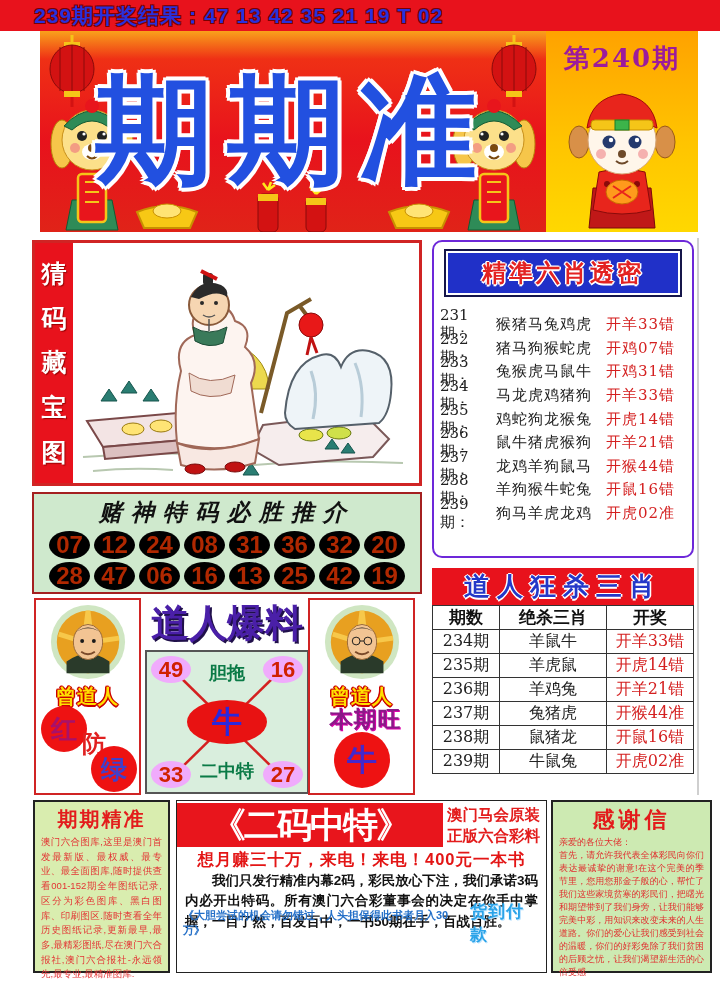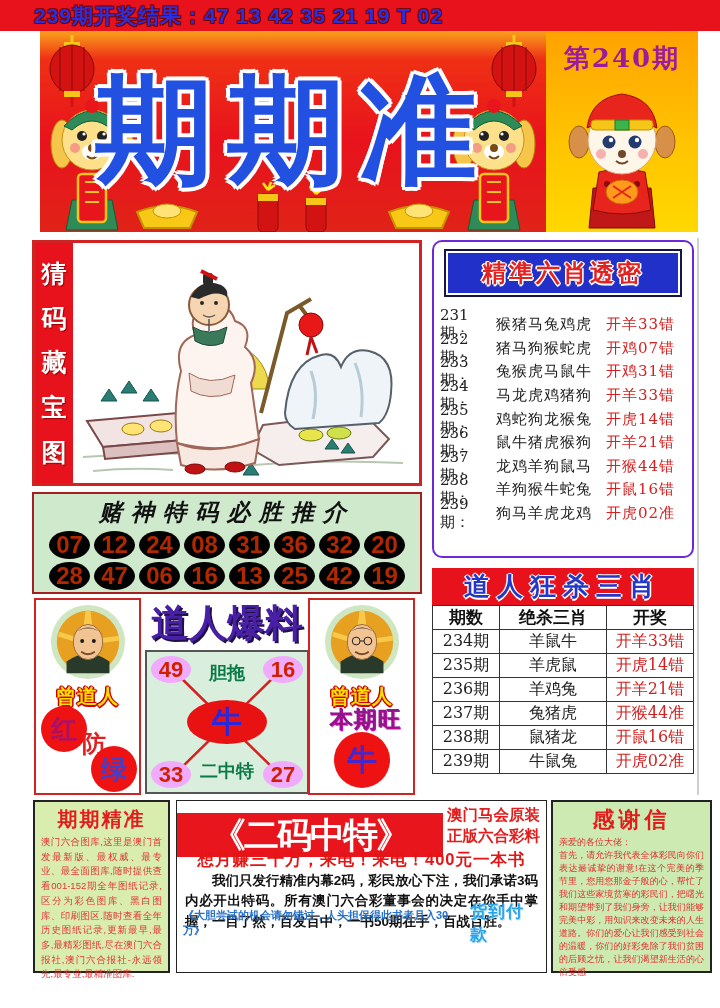--- a/index.html
+++ b/index.html
@@ -111,21 +111,21 @@
 
   
   .bleft{left:33px;top:800px;width:137px;height:173px;background:#d9edaf;border:2px solid #222;
     box-sizing:border-box;}
   .bleft-title{text-align:center;color:#e31c1c;font-weight:bold;font-size:20px;margin-top:4px;
     letter-spacing:2px;}
   .bleft-body{color:#e33434;font-size:9.5px;line-height:1.55;padding:2px 6px;text-align:justify;}
 
   .bcenter{left:176px;top:800px;width:371px;height:173px;background:#fff;border:1.5px solid #222;
     box-sizing:border-box;}
-  .banner{position:absolute;left:0;top:12px;width:266px;height:44px;background:#e8151c;
+  .banner{position:absolute;left:0;top:2px;width:266px;height:44px;background:#e8151c;
     display:flex;align-items:center;justify-content:center;}
   .banner span{color:#fff;font-weight:bold;font-size:35px;font-family:"DejaVu Serif",serif;
     letter-spacing:-2px;}
   .banner-side{position:absolute;left:270px;top:4px;width:98px;color:#e31c1c;font-weight:bold;
     font-size:15.5px;line-height:1.35;}
   .hotline{position:absolute;left:0;top:48px;width:100%;text-align:center;color:#e31515;
     font-weight:bold;font-size:16.5px;letter-spacing:1px;}
   .bc-body{position:absolute;left:0;top:70px;padding:0 8px;color:#111;font-weight:bold;
     font-size:13.5px;line-height:1.5;text-align:justify;text-indent:2em;}
   .bc-note-row{position:absolute;left:0;bottom:26px;width:100%;display:flex;align-items:center;

